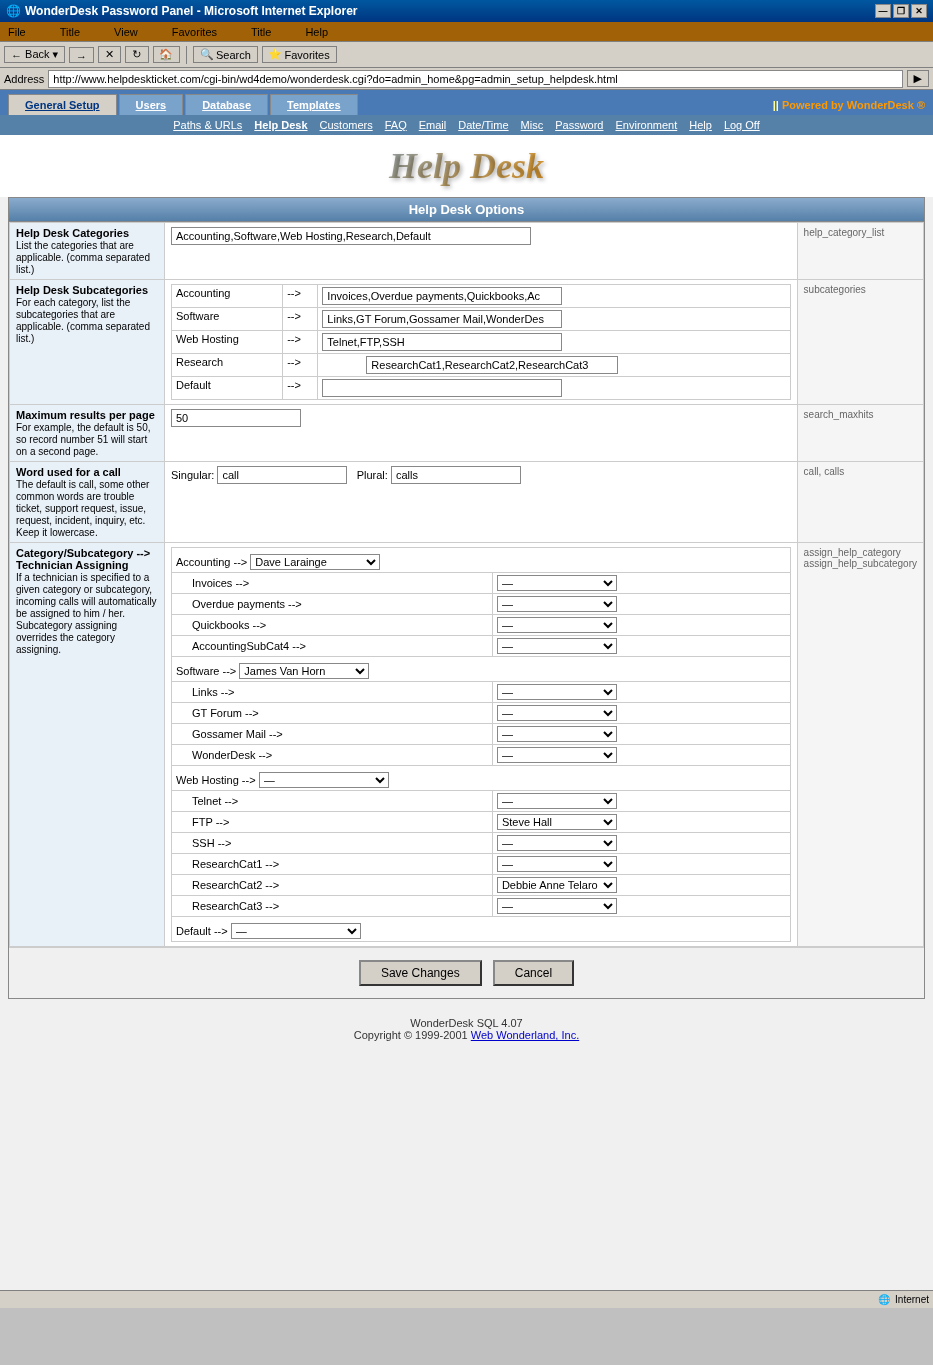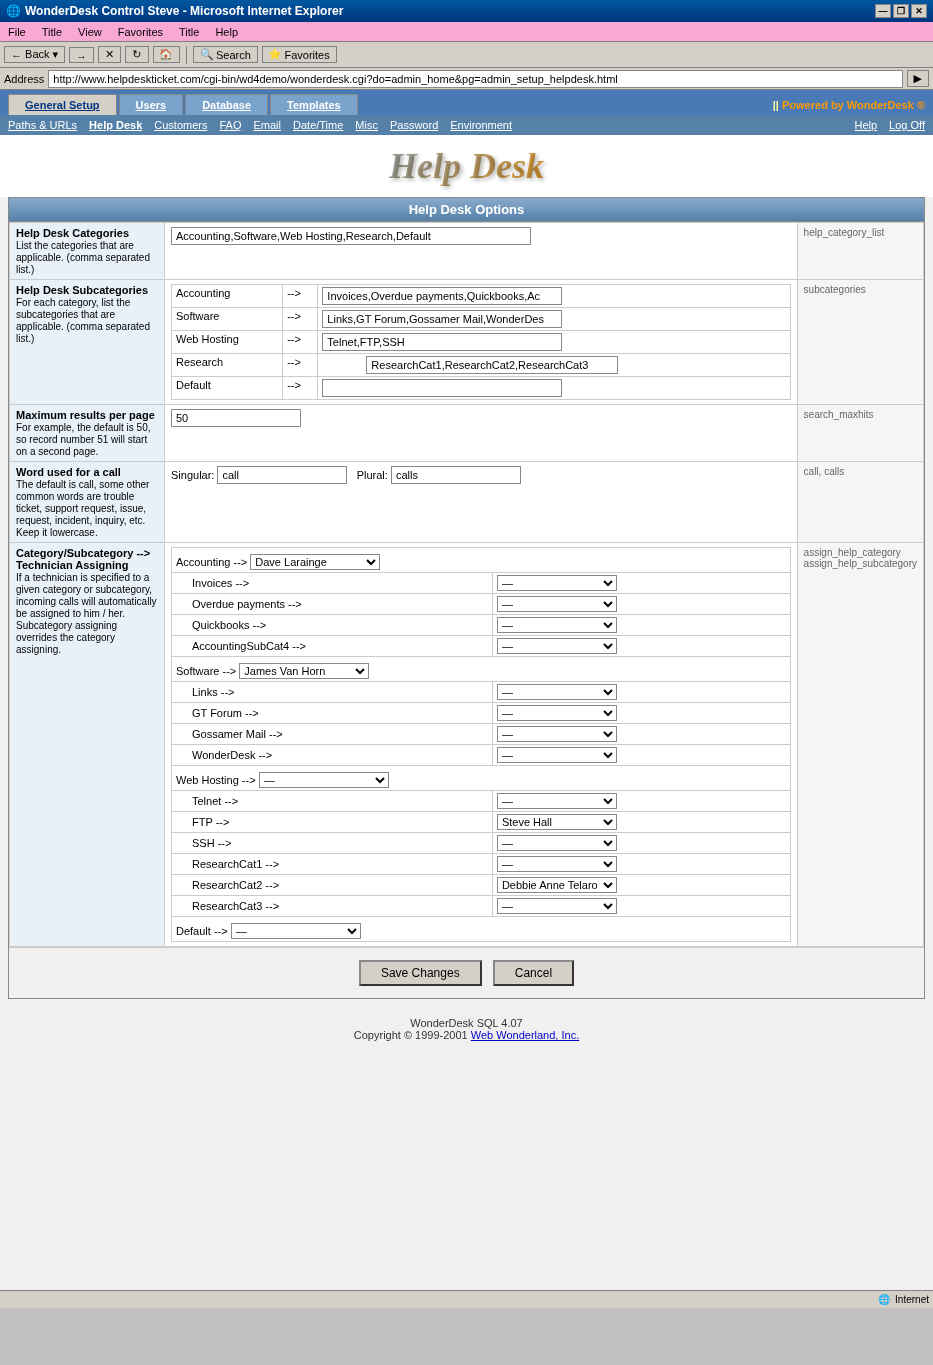--- a/index.html
+++ b/index.html
@@ -23,27 +23,27 @@
       width: 16px; height: 14px; border: 1px solid #888;
       display: flex; align-items: center; justify-content: center;
       font-size: 9px; cursor: pointer; font-weight: bold; color: black;
     }
     .win-btn.minimize { background: #d4d0c8; }
     .win-btn.restore { background: #d4d0c8; }
     .win-btn.close { background: #d4d0c8; }
 
     
     .menu-bar {
-      background: #f9a8d4;
+      background: #a16207;
       border-bottom: 1px solid #808080;
       display: flex;
       align-items: center;
       height: 20px;
       padding: 0 4px;
-      gap: 8px;
+      gap: 26px;
     }
     .menu-item { font-size: 11px; color: black; cursor: pointer; padding: 2px 4px; }
 
     
     .toolbar {
       background: #d4d0c8;
       border-bottom: 1px solid #808080;
       display: flex;
       align-items: center;
       padding: 2px 4px;
@@ -121,21 +121,21 @@
     }
     .nav-powered span { color: #ff9900; }
 
     
     .sub-nav {
       background: #5580a8;
       display: flex;
       align-items: center;
       padding: 2px 8px;
       gap: 12px;
-      justify-content: space-between;
+      justify-content: center;
     }
     .sub-nav-left { display: flex; gap: 12px; }
     .sub-nav-item {
       color: white;
       font-size: 11px;
       cursor: pointer;
       text-decoration: underline;
       padding: 2px 0;
     }
     .sub-nav-item.active { font-weight: bold; }
@@ -282,21 +282,21 @@
       align-items: center;
       gap: 4px;
     }
   </style>
 </head>
 <body>
 
 <div class="window-titlebar">
   <div class="window-title-left">
     <span>🌐</span>
-    <span>WonderDesk Control Steve - Microsoft Internet Explorer</span>
+    <span>WonderDesk Password Panel - Microsoft Internet Explorer</span>
   </div>
   <div class="window-controls">
     <div class="win-btn minimize">—</div>
     <div class="win-btn restore">❐</div>
     <div class="win-btn close">✕</div>
   </div>
 </div>
 
 <div class="menu-bar">
   <span class="menu-item">File</span>

